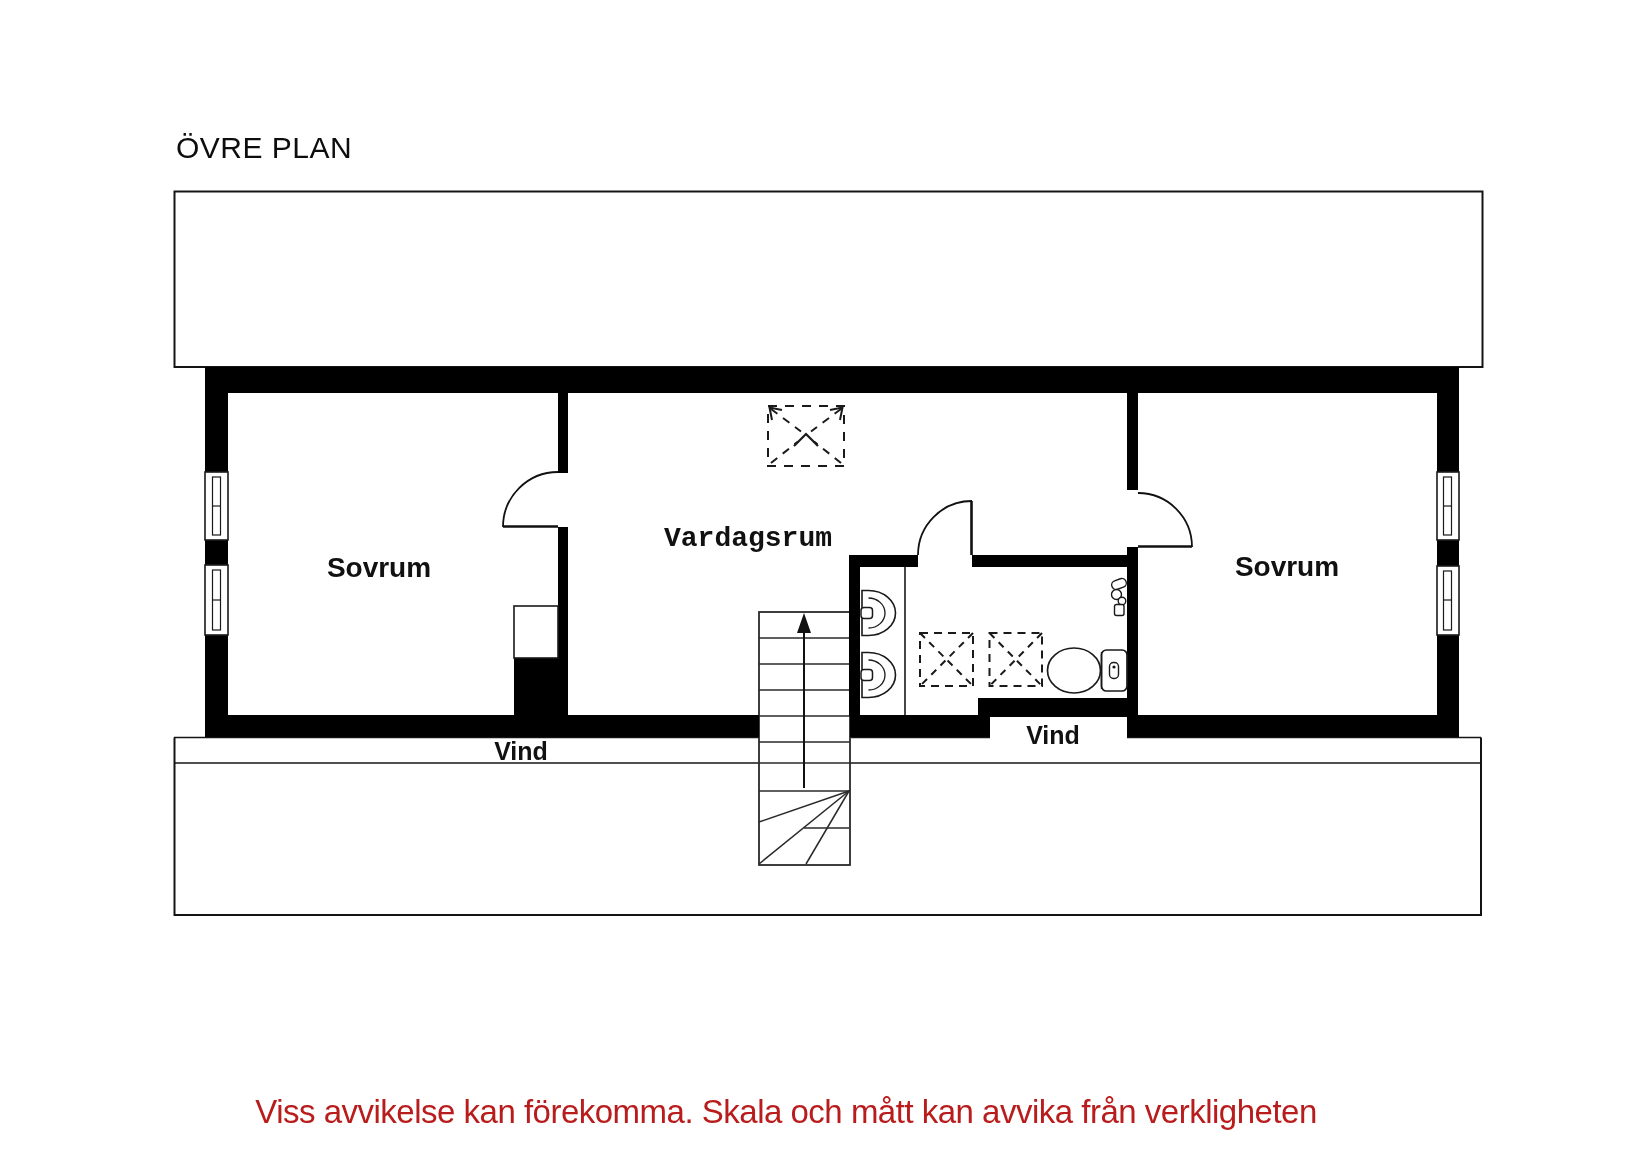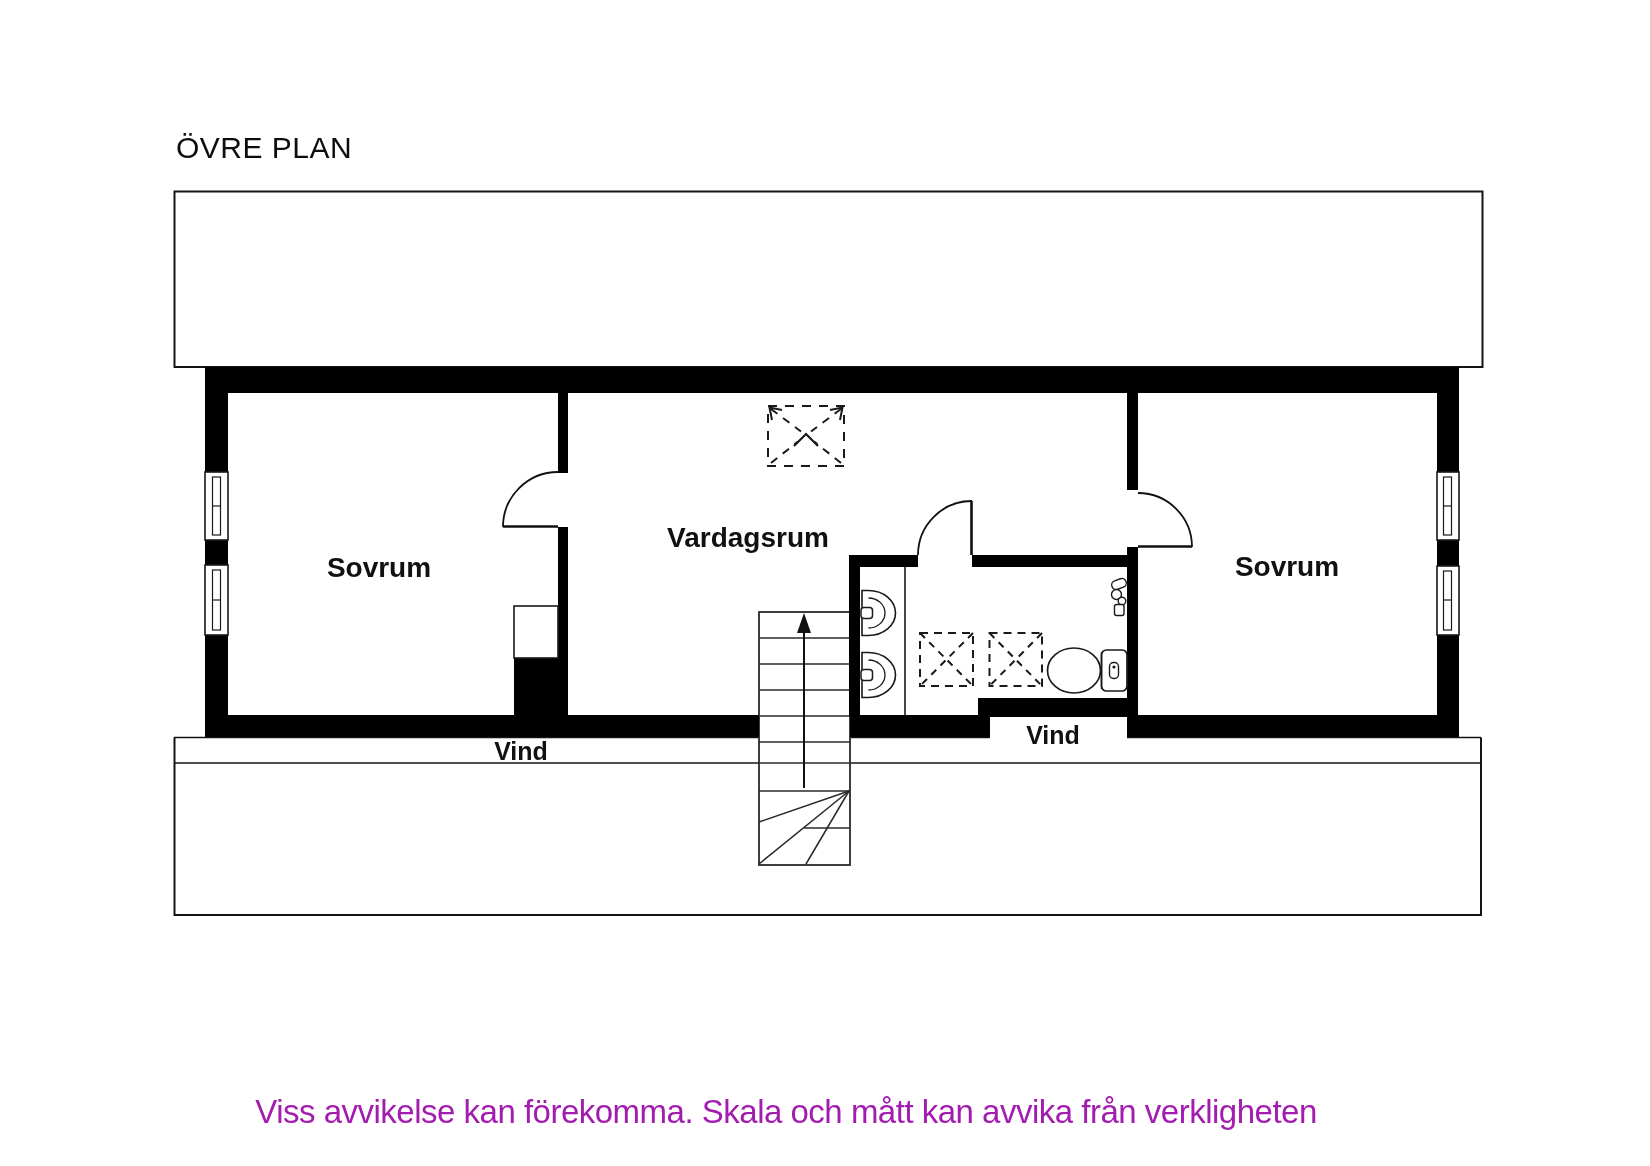--- a/index.html
+++ b/index.html
@@ -21,21 +21,21 @@
   .room-lbl{font-size:28px;letter-spacing:0px;}
   .vind-lbl{font-size:25px;}
   #page-title{
     position:absolute;left:176px;top:131px;
     font-size:30px;font-weight:400;color:#0d0d0d;letter-spacing:0.5px;
     white-space:nowrap;
   }
   #disclaimer{
     position:absolute;left:786px;top:1112px;
     transform:translate(-50%,-50%);
-    font-size:33px;font-weight:400;color:#a21caf;
+    font-size:33px;font-weight:400;color:#b91c1c;
     letter-spacing:-0.5px;white-space:nowrap;
   }
 </style>
 </head>
 <body>
 
 <div id="canvas">
 
   <div id="page-title">ÖVRE PLAN</div>
 
@@ -178,19 +178,19 @@
       <line x1="841" y1="409" x2="811" y2="431.5" stroke-width="2" stroke-dasharray="8 7"></line>
       <line x1="771" y1="463" x2="798" y2="441.5" stroke-width="2" stroke-dasharray="8 7"></line>
       <line x1="841" y1="463" x2="814" y2="441.5" stroke-width="2" stroke-dasharray="8 7"></line>
       <path d="M794,446 L806,434 L818,446" stroke-width="2.2"></path>
       <path d="M782,410 L769.5,407.5 L772,420" stroke-width="2"></path>
       <path d="M830,410 L842.5,407.5 L840,420" stroke-width="2"></path>
     </g>
   </svg>
 
   <div class="lbl room-lbl" style="left:379px;top:568px;">Sovrum</div>
-  <div class="lbl room-lbl" style="left:748px;top:538px;">Vardagsrum</div>
+  <div class="lbl room-lbl" style="left:748px;top:538px;font-family:Liberation Mono, monospace;">Vardagsrum</div>
   <div class="lbl room-lbl" style="left:1287px;top:567px;">Sovrum</div>
   <div class="lbl vind-lbl" style="left:521px;top:751px;">Vind</div>
   <div class="lbl vind-lbl" style="left:1053px;top:735px;">Vind</div>
 
   <div id="disclaimer">Viss avvikelse kan förekomma. Skala och mått kan avvika från verkligheten</div>
 </div>
 
 </body></html>

